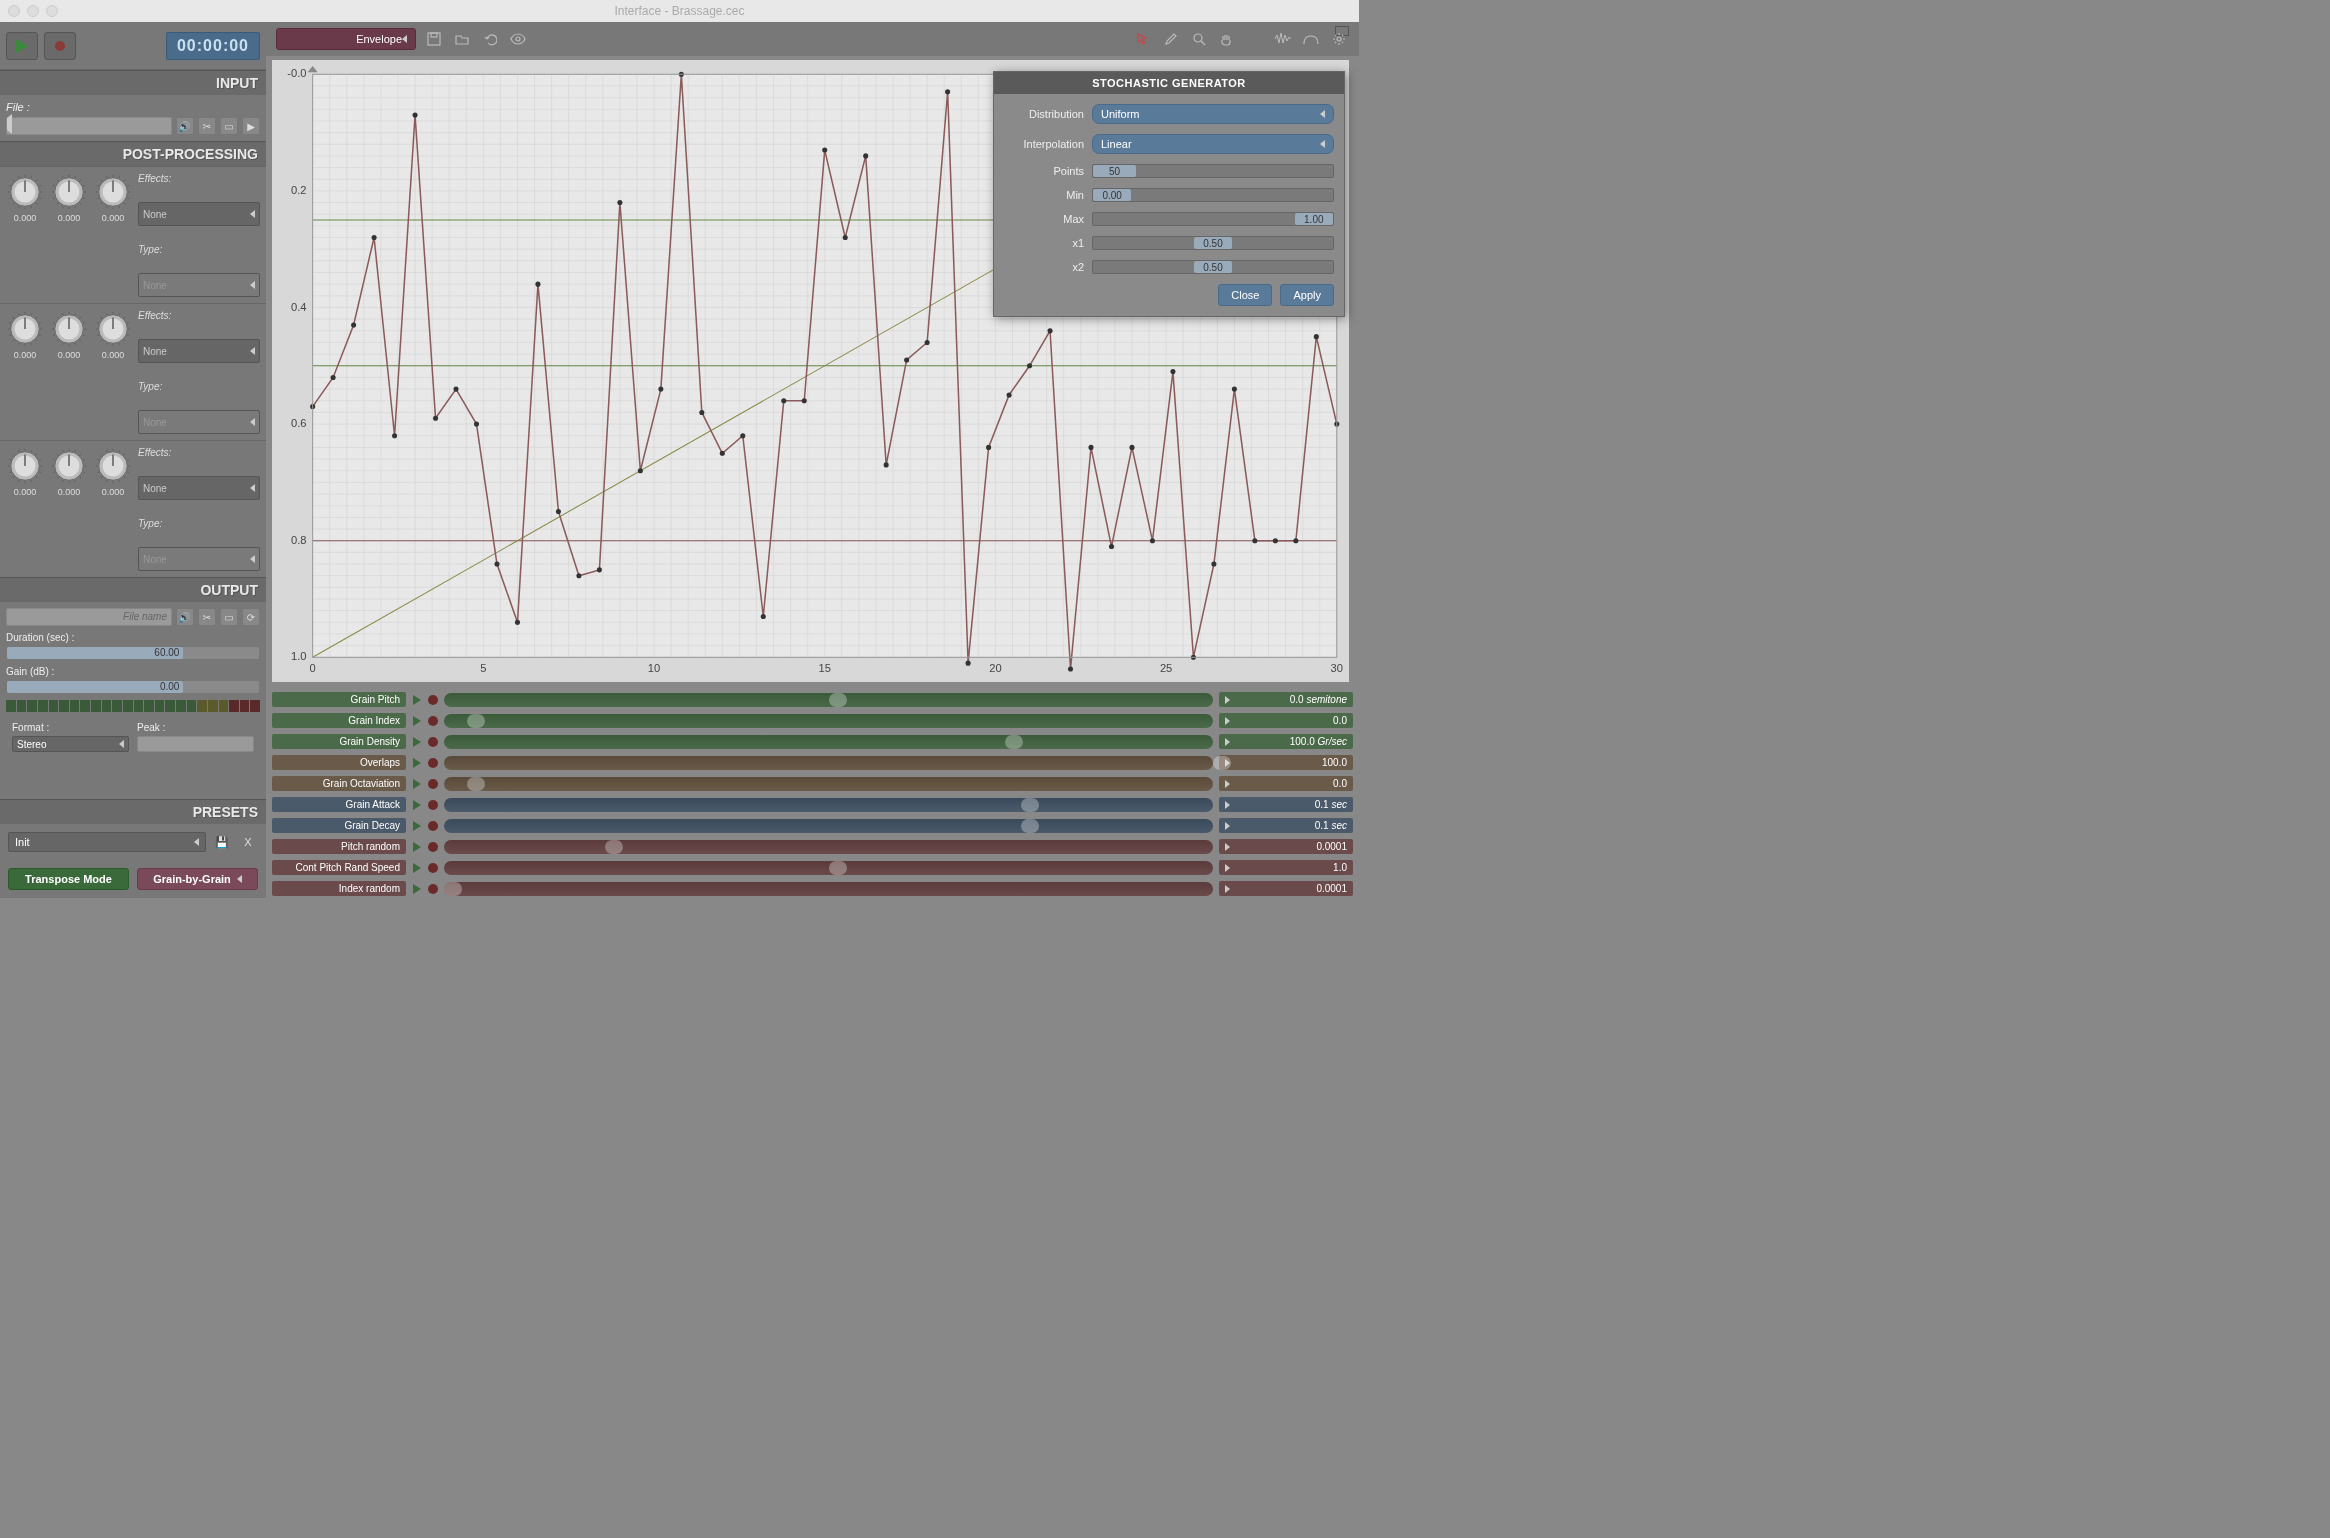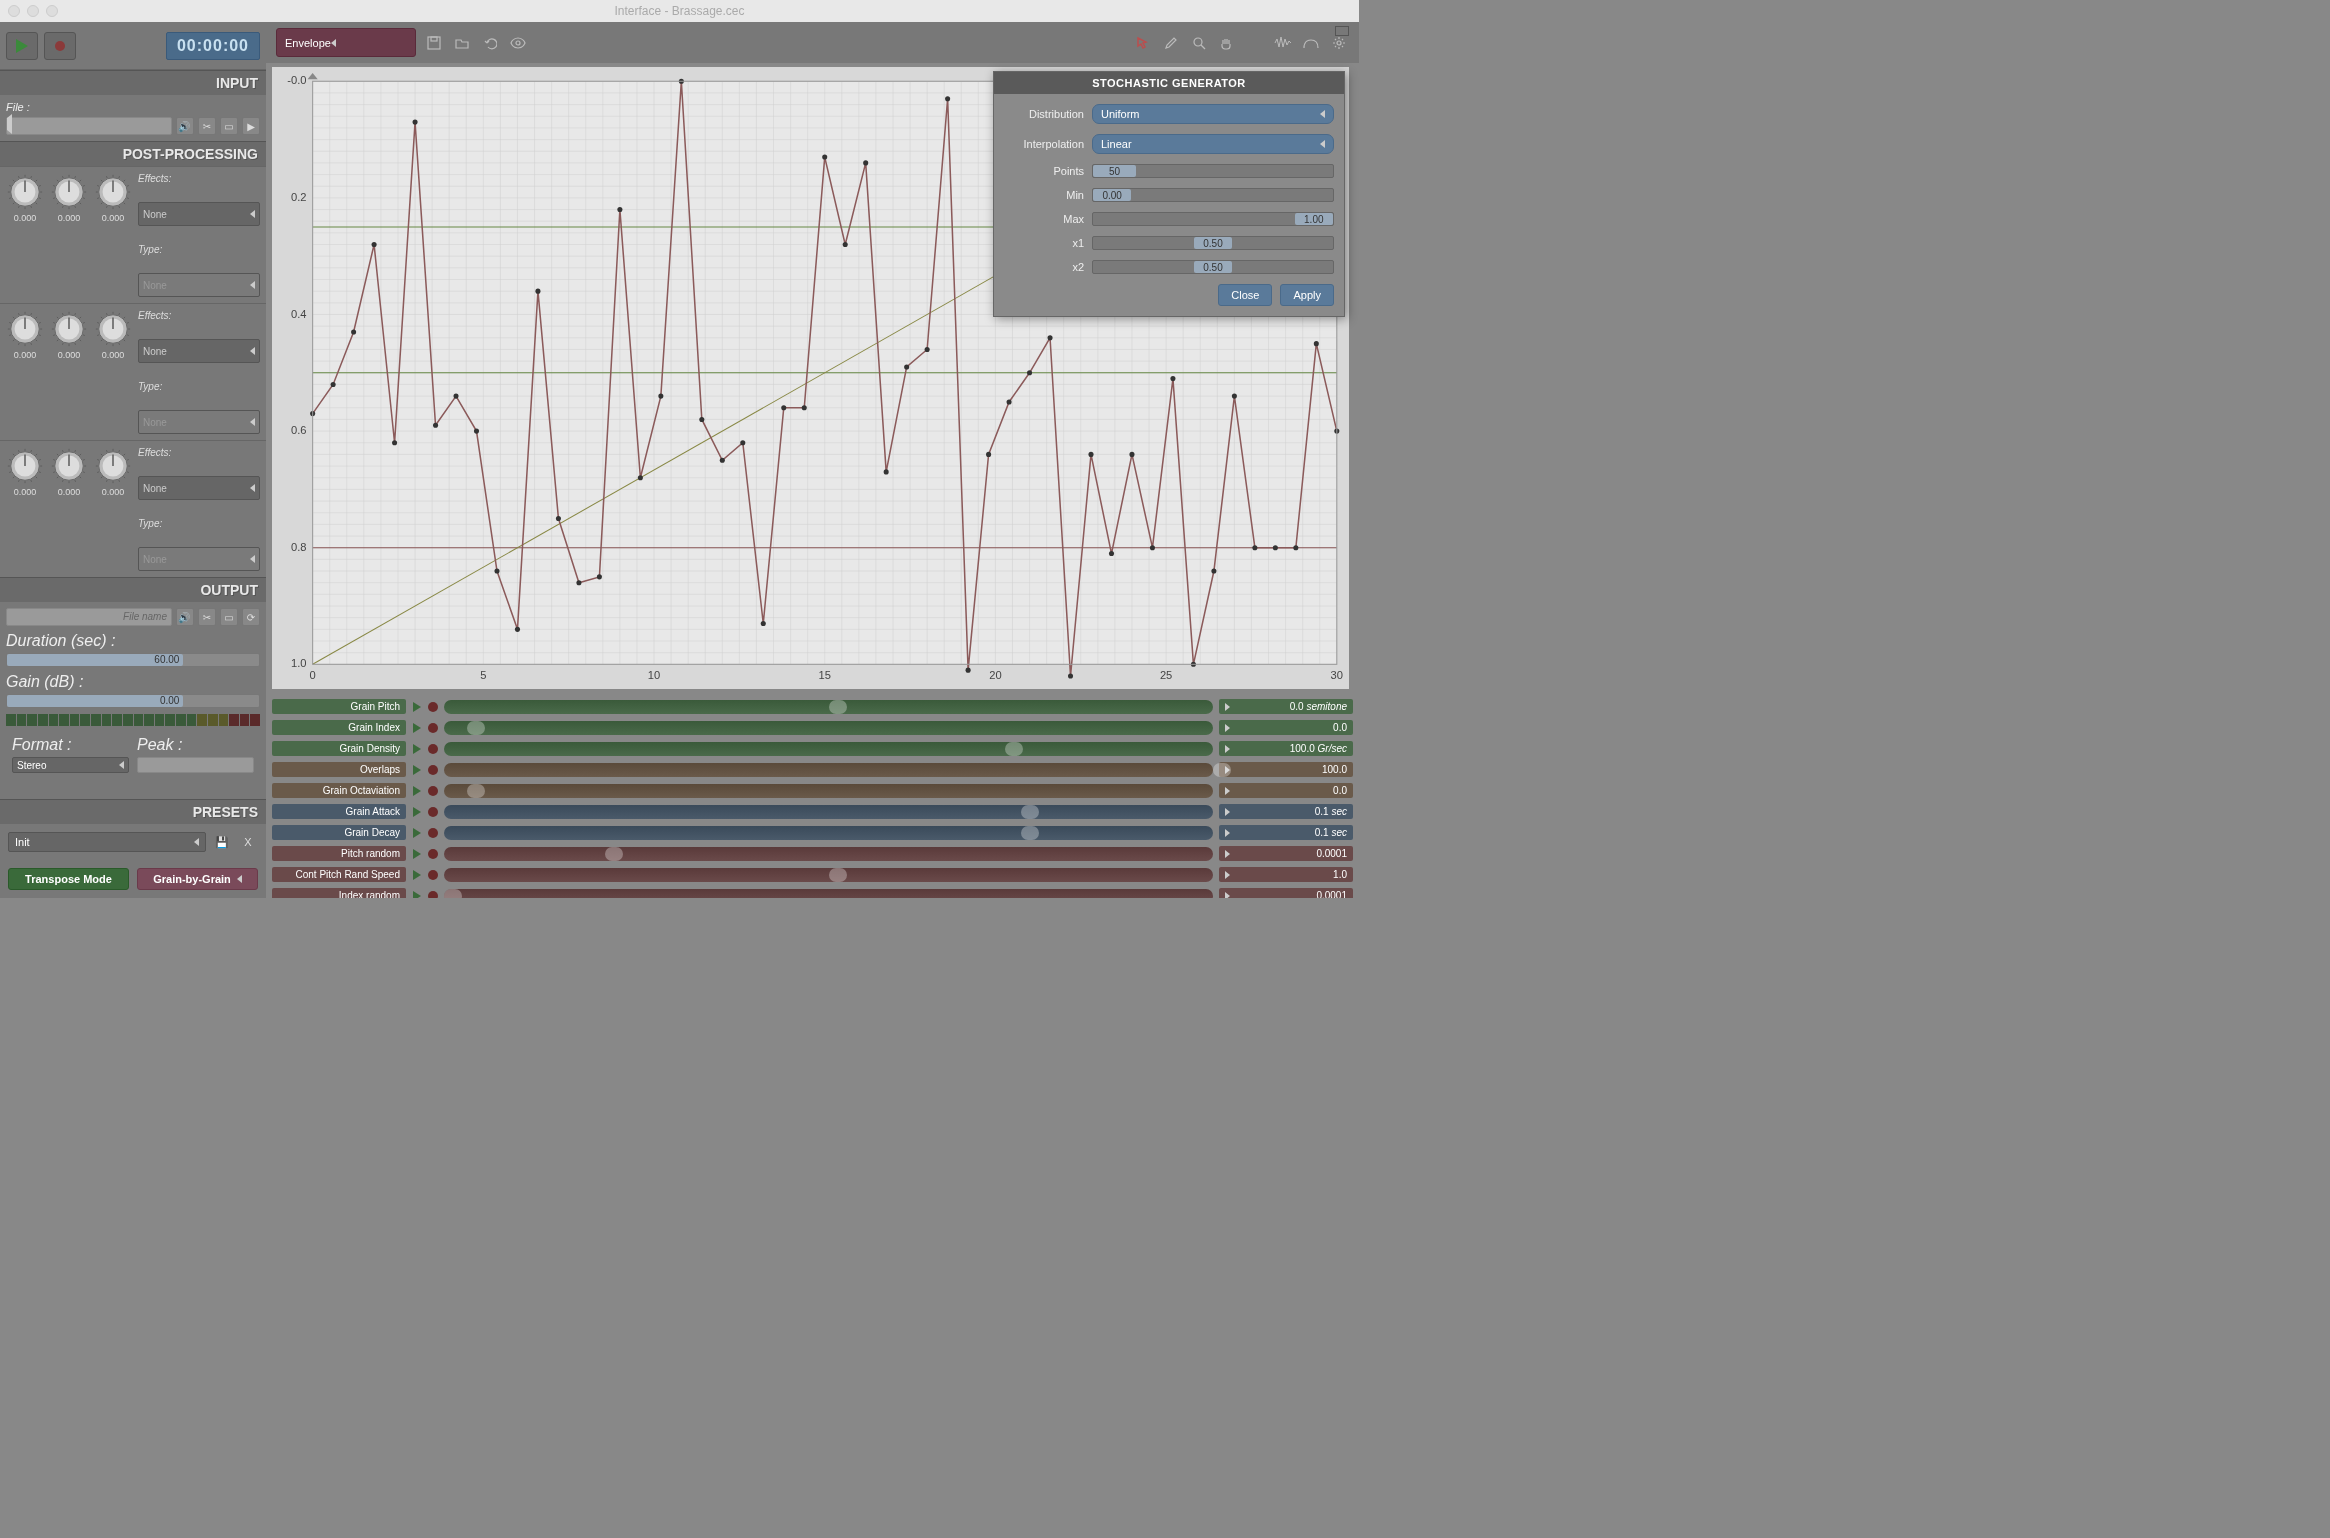--- a/index.html
+++ b/index.html
@@ -28,21 +28,21 @@
 .knob-val { font-size: 9px; color: #ddd; }
 .fx-fields { flex: 1; display: flex; flex-direction: column; gap: 18px; }
 .fx-lab { font-size: 10px; font-style: italic; color: #ddd; }
 .fx-drop { height: 24px; background: #666; border: 1px solid #555; border-radius: 2px; display: flex; align-items: center; justify-content: space-between; padding: 0 4px; font-size: 10px; color: #ccc; }
 .fx-drop.disabled { background: #7a7a7a; color: #999; }
 .tri { width: 0; height: 0; border-top: 4px solid transparent; border-bottom: 4px solid transparent; border-right: 5px solid #ccc; }
 .output-block { padding: 6px; background: #787878; }
 .out-row { display: flex; align-items: center; gap: 4px; margin-bottom: 4px; }
 .file-name-fld { flex: 1; height: 18px; background: #9a9a9a; border: 1px solid #888; border-radius: 2px; text-align: right; padding: 2px 4px; font-style: italic; font-size: 10px; color: #666; }
 .slide-row { margin: 6px 0; }
-.slide-lab { font-size: 16px; font-style: italic; color: #eee; margin-bottom: 3px; }
+.slide-lab { font-size: 10px; color: #eee; margin-bottom: 3px; }
 .h-slider { height: 14px; background: #8a8a8a; border: 1px solid #777; border-radius: 2px; position: relative; }
 .h-fill { position: absolute; left: 0; top: 0; bottom: 0; background: #9ab; border-radius: 2px; }
 .h-val { position: absolute; right: 4px; top: 0; font-size: 10px; color: #333; line-height: 12px; }
 .meter { height: 12px; display: flex; gap: 1px; margin: 6px 0; }
 .meter-seg { flex: 1; background: #3a5a3a; }
 .meter-seg.y { background: #5a5a2a; }
 .meter-seg.r { background: #5a2a2a; }
 .fmt-row { display: flex; gap: 8px; padding: 4px 6px; }
 .fmt-col { flex: 1; }
 .fmt-drop { height: 16px; background: #666; border: 1px solid #555; border-radius: 2px; display: flex; align-items: center; justify-content: space-between; padding: 0 4px; font-size: 10px; }
@@ -51,21 +51,21 @@
 .preset-blk { padding: 8px; background: #787878; }
 .preset-row { display: flex; gap: 6px; align-items: center; }
 .preset-drop { flex: 1; height: 20px; background: #666; border: 1px solid #555; border-radius: 2px; display: flex; align-items: center; justify-content: space-between; padding: 0 6px; font-size: 11px; }
 .preset-ic { width: 20px; height: 20px; display: flex; align-items: center; justify-content: center; color: #ddd; cursor: pointer; }
 .mode-row { display: flex; gap: 8px; padding: 8px; background: #787878; }
 .mode-btn { flex: 1; height: 22px; border-radius: 3px; display: flex; align-items: center; justify-content: center; font-size: 11px; font-weight: bold; cursor: pointer; }
 .mode-btn.gr { background: #3a6a3a; border: 1px solid #2a5a2a; }
 .mode-btn.pk { background: #7a4a5a; border: 1px solid #6a3a4a; }
 .main { flex: 1; background: #888; display: flex; flex-direction: column; position: relative; }
 .toolbar { height: 48px; background: #787878; display: flex; align-items: center; padding: 6px 10px; gap: 8px; }
-.env-drop { width: 140px; height: 29px; background: #6a3a4a; border: 1px solid #5a2a3a; border-radius: 3px; display: flex; align-items: center; justify-content: flex-start; padding: 0 8px; font-size: 11px; color: #fff; }
+.env-drop { width: 140px; height: 22px; background: #6a3a4a; border: 1px solid #5a2a3a; border-radius: 3px; display: flex; align-items: center; justify-content: flex-end; padding: 0 8px; font-size: 11px; color: #fff; }
 .tb-ic { width: 20px; height: 20px; display: flex; align-items: center; justify-content: center; cursor: pointer; opacity: 0.8; }
 .tb-spacer { flex: 1; }
 .tb-ic.red svg { stroke: #c44; }
 .graph-area { flex: 1; background: #d8d8d8; position: relative; margin: 4px 10px 4px 6px; }
 .params { background: #888; padding: 4px 6px; }
 .param-row { display: flex; align-items: center; gap: 6px; height: 20px; margin-bottom: 1px; }
 .param-lab { width: 134px; text-align: right; padding: 2px 6px; border-radius: 2px; font-size: 10px; }
 .param-lab.g { background: #4a6a4a; }
 .param-lab.b { background: #6a5a4a; }
 .param-lab.bl { background: #4a5a6a; }

